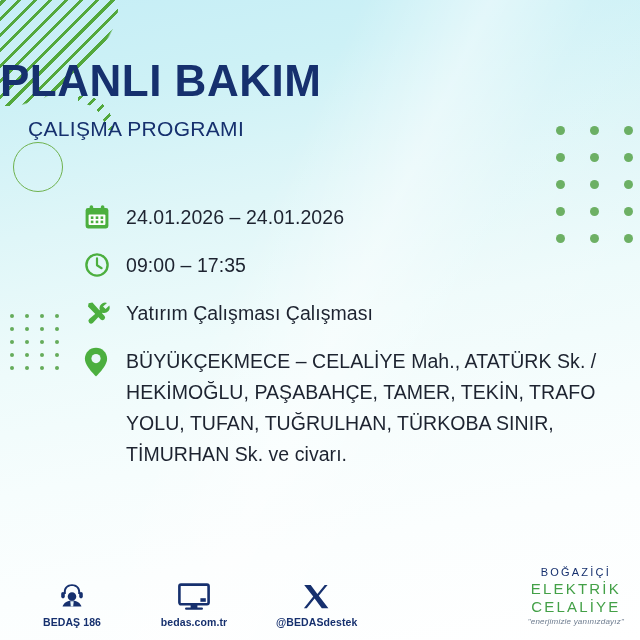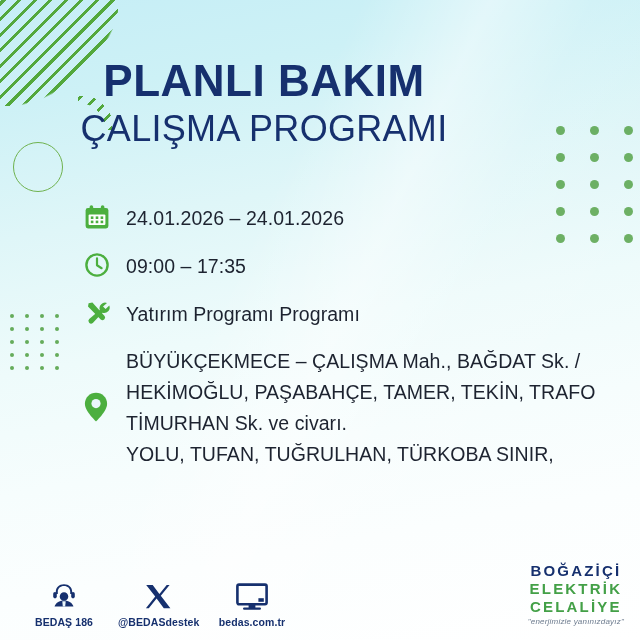--- a/index.html
+++ b/index.html
@@ -99,49 +99,49 @@
     grid-template-rows: repeat(5, 27px);
   }
   .dotgrid-right .dot { width: 9px; height: 9px; opacity: .8; }
 
   
   .header {
     position: absolute;
     left: 0;
     top: 56px;
     width: 528px;
-    text-align: center;
   }
   .title-main {
     margin: 0;
     color: #16306e;
     font-size: 44px;
     line-height: 50px;
     font-weight: bold;
     letter-spacing: 0.5px;
   }
   .title-sub {
     margin: 4px 0 0 0;
     color: #16306e;
-    font-size: 36px;
+    font-size: 21px;
     line-height: 38px;
     font-weight: normal;
     letter-spacing: 0.3px;
+    padding-left: 28px;
   }
 
   
   .info {
     position: absolute;
     left: 84px;
     top: 200px;
     width: 500px;
   }
   .row {
     display: flex;
-    align-items: center;
+    align-items: flex-start;
     margin-bottom: 14px;
   }
   .row .ico {
     flex: 0 0 42px;
     height: 34px;
     display: flex;
     align-items: center;
     justify-content: flex-start;
   }
   .row .txt {
@@ -158,25 +158,25 @@
   
   .footer {
     position: absolute;
     left: 0;
     bottom: 0;
     width: 640px;
     height: 86px;
   }
   .contacts {
     position: absolute;
-    left: 24px;
+    left: 32px;
     bottom: 12px;
     display: flex;
     align-items: flex-end;
-    gap: 14px;
+    gap: 42px;
   }
   .contact {
     width: 80px;
     text-align: center;
     color: #16306e;
   }
   .contact .cico {
     height: 34px;
     display: flex;
     align-items: flex-end;
@@ -195,29 +195,29 @@
   .logo {
     position: absolute;
     right: 16px;
     bottom: 14px;
     text-align: center;
     line-height: 1;
   }
   .logo-l1 {
     display: block;
     color: #16306e;
-    font-size: 15px;
-    font-weight: bold;
+    font-size: 11px;
+    font-weight: normal;
     letter-spacing: 2.2px;
   }
   .logo-l2, .logo-l3 {
     display: block;
     color: #43a047;
     font-size: 15px;
-    font-weight: bold;
+    font-weight: normal;
     letter-spacing: 2.2px;
     margin-top: 3px;
   }
   .logo-tag {
     display: block;
     margin-top: 4px;
     color: #6b7a8d;
     font-size: 8px;
     font-style: italic;
     letter-spacing: 0.2px;
@@ -314,35 +314,35 @@
 
     <div class="row">
       <span class="ico">
         <svg width="28" height="26" viewBox="0 0 28 26" aria-hidden="true">
           <g fill="#4caf3f">
             <path d="M4.6 3.2 L8.4 2.4 L20.6 16.0 a2.6 2.6 0 0 1 -3.9 3.4 L4.0 6.6 Z"></path>
             <path d="M23.0 3.0 a5.6 5.6 0 0 0 -7.2 7.0 L5.2 19.0 a2.7 2.7 0 0 0 3.6 4.0 L18.4 12.8 a5.6 5.6 0 0 0 6.9 -7.4 L21.6 9.0 L19.0 6.6 Z"></path>
           </g>
         </svg>
       </span>
-      <span class="txt">Yatırım Programı Programı</span>
+      <span class="txt">Yatırım Çalışması Çalışması</span>
     </div>
 
     <div class="row row-address">
       <span class="ico">
         <svg width="24" height="30" viewBox="0 0 24 30" aria-hidden="true">
           <path d="M12 0.8 C5.8 0.8 0.9 5.7 0.9 11.8 C0.9 19.4 12 29.4 12 29.4 C12 29.4 23.1 19.4 23.1 11.8 C23.1 5.7 18.2 0.8 12 0.8 Z" fill="#4caf3f"></path>
           <circle cx="12" cy="11.6" r="4.6" fill="#eaf7fb"></circle>
         </svg>
       </span>
       <span class="txt">
-        <span class="addr-line">BÜYÜKÇEKMECE – ÇALIŞMA Mah., BAĞDAT Sk. /</span>
+        <span class="addr-line">BÜYÜKÇEKMECE – CELALİYE Mah., ATATÜRK Sk. /</span>
         <span class="addr-line">HEKİMOĞLU, PAŞABAHÇE, TAMER, TEKİN, TRAFO</span>
+        <span class="addr-line">YOLU, TUFAN, TUĞRULHAN, TÜRKOBA SINIR,</span>
         <span class="addr-line">TİMURHAN Sk. ve civarı.</span>
-        <span class="addr-line">YOLU, TUFAN, TUĞRULHAN, TÜRKOBA SINIR,</span>
       </span>
     </div>
 
   </div>
 
   <div class="footer">
 
     <div class="contacts">
 
       <div class="contact">
@@ -356,39 +356,39 @@
               <path d="M15 19.4 c-4.7 0 -8.6 2.6 -9.4 6.0 l18.8 0 c-0.8 -3.4 -4.7 -6.0 -9.4 -6.0 z"></path>
               <path d="M13.3 20.2 l3.4 0 l-0.5 5.2 l-2.4 0 z" fill="#eaf7fb"></path>
             </g>
           </svg>
         </span>
         <span class="clabel">BEDAŞ 186</span>
       </div>
 
       <div class="contact">
         <span class="cico">
-          <svg width="28" height="28" viewBox="0 0 28 28" aria-hidden="true">
-            <path d="M2.2 2.0 l9.0 11.6 l-9.3 11.6 l2.9 0 l7.8 -9.7 l7.2 9.7 l6.6 0 l-9.6 -12.4 l8.8 -10.8 l-2.9 0 l-7.3 9.0 l-6.7 -9.0 z" fill="#16306e"></path>
-          </svg>
-        </span>
-        <span class="clabel">@BEDASdestek</span>
-      </div>
-
-      <div class="contact">
-        <span class="cico">
           <svg width="32" height="28" viewBox="0 0 32 28" aria-hidden="true">
             <rect x="1.4" y="1.6" width="29.2" height="19.6" rx="1.6" fill="none" stroke="#16306e" stroke-width="2.6"></rect>
             <rect x="12.6" y="21.4" width="6.8" height="3.6" fill="#16306e"></rect>
             <rect x="7.0" y="24.4" width="18.0" height="2.4" rx="1.2" fill="#16306e"></rect>
             <rect x="22.4" y="15.2" width="5.4" height="3.6" fill="#16306e"></rect>
           </svg>
         </span>
         <span class="clabel">bedas.com.tr</span>
       </div>
 
+      <div class="contact">
+        <span class="cico">
+          <svg width="28" height="28" viewBox="0 0 28 28" aria-hidden="true">
+            <path d="M2.2 2.0 l9.0 11.6 l-9.3 11.6 l2.9 0 l7.8 -9.7 l7.2 9.7 l6.6 0 l-9.6 -12.4 l8.8 -10.8 l-2.9 0 l-7.3 9.0 l-6.7 -9.0 z" fill="#16306e"></path>
+          </svg>
+        </span>
+        <span class="clabel">@BEDASdestek</span>
+      </div>
+
     </div>
 
     <div class="logo">
       <span class="logo-l1">BOĞAZİÇİ</span>
       <span class="logo-l2">ELEKTRİK</span>
       <span class="logo-l3">CELALİYE</span>
       <span class="logo-tag">"enerjimizle yanınızdayız"</span>
     </div>
 
   </div>

